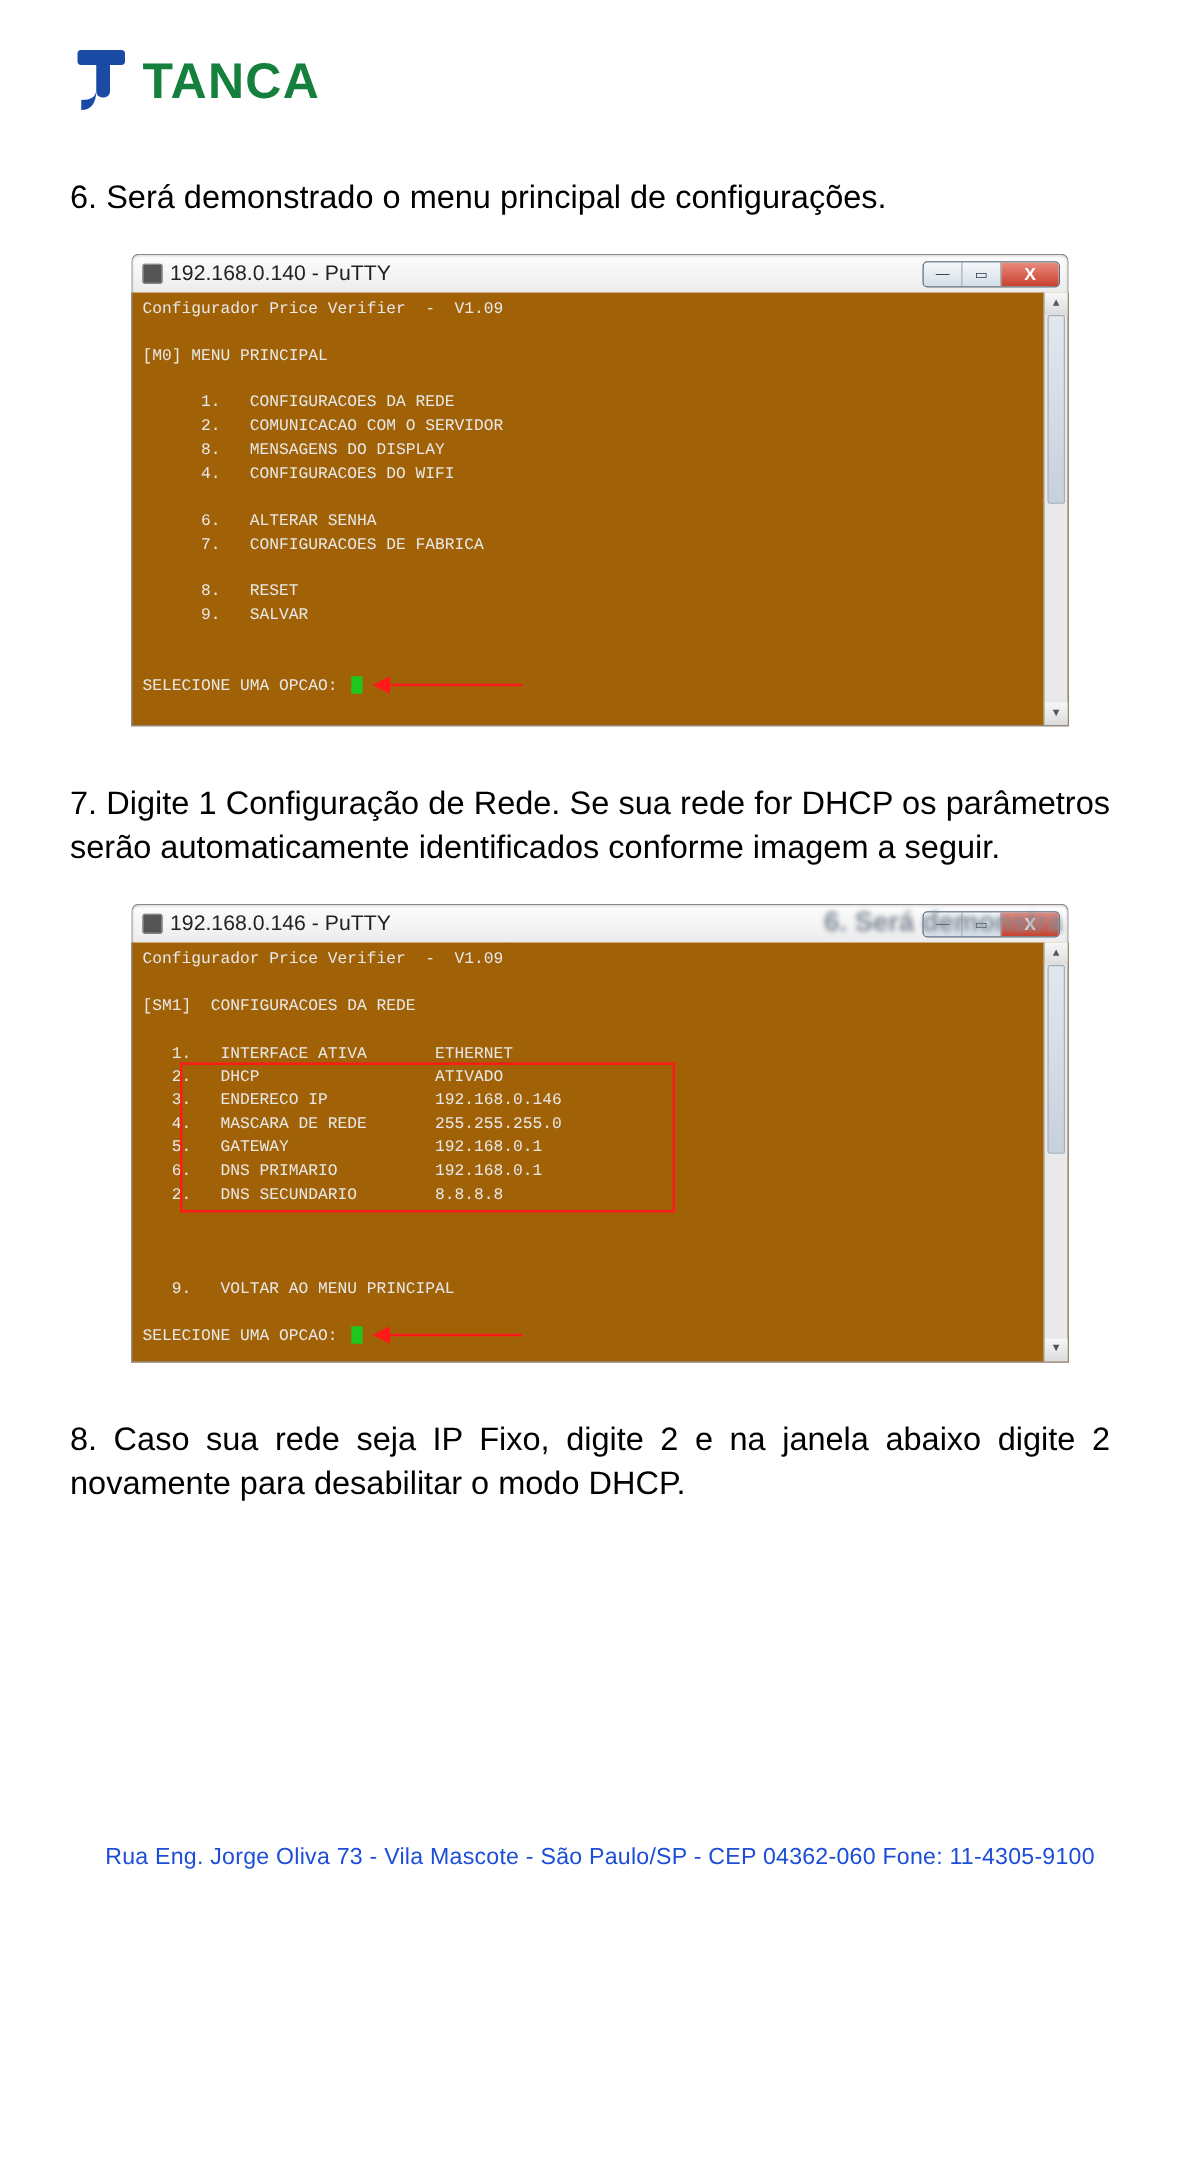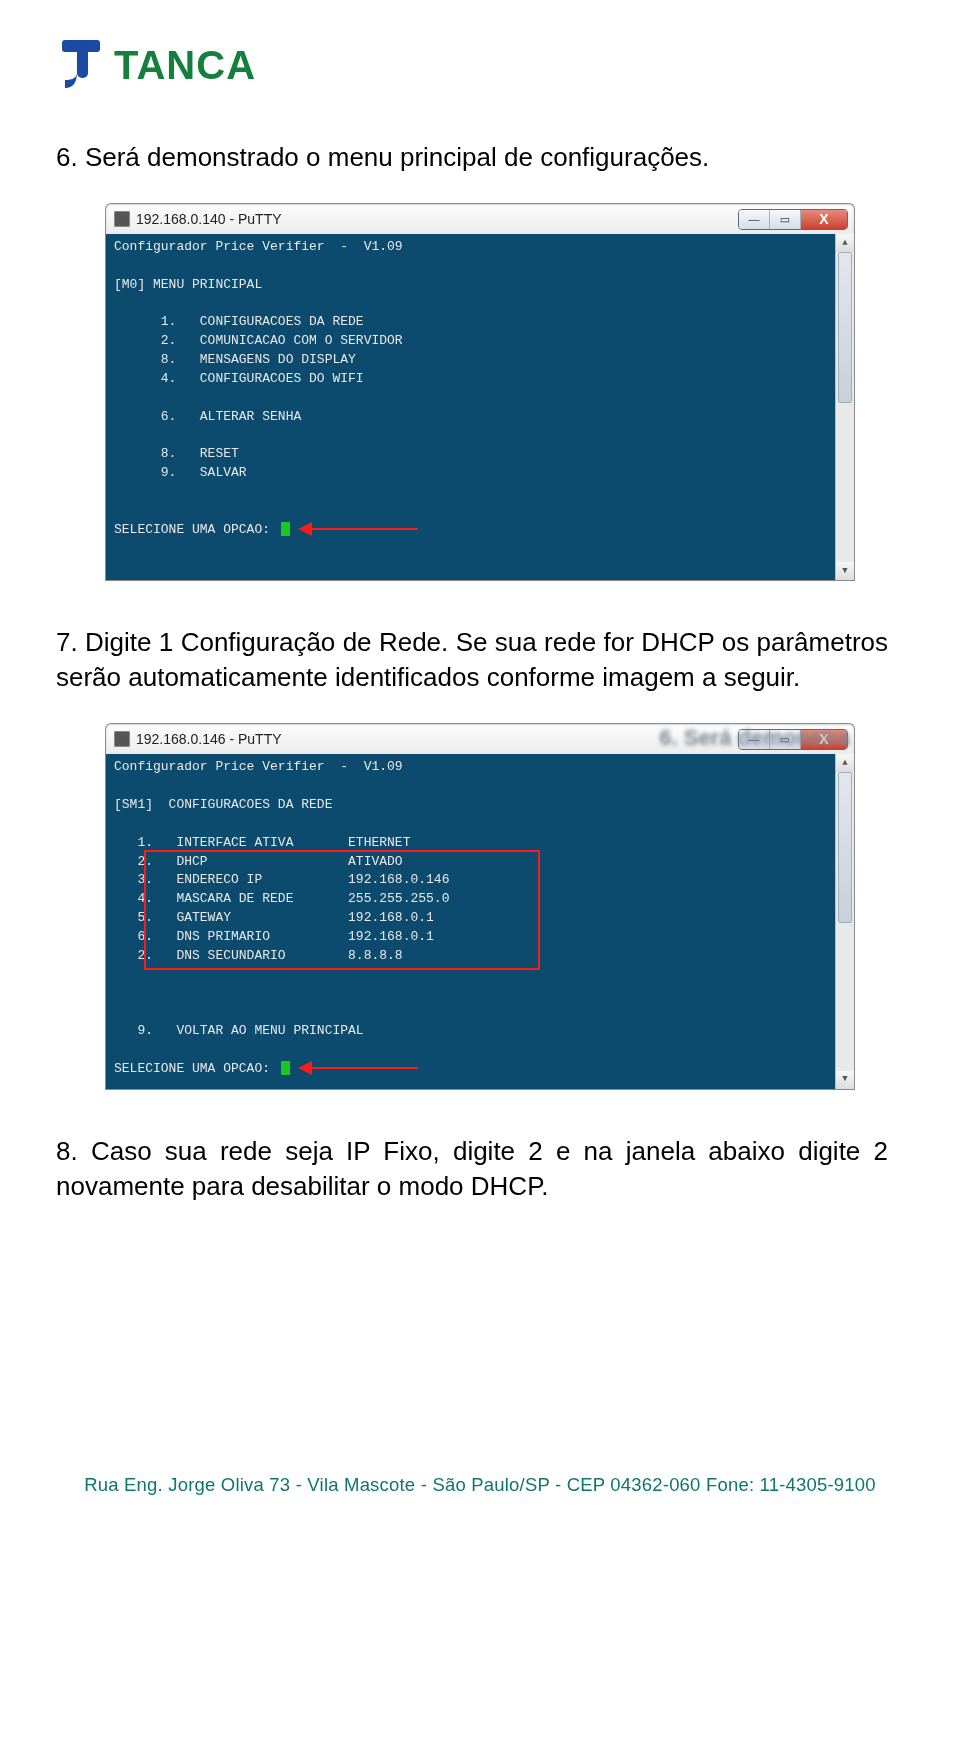--- a/index.html
+++ b/index.html
@@ -5,38 +5,38 @@
   body{margin:0;padding:0;background:#fff;font-family:Arial,Helvetica,sans-serif;width:960px;color:#000}
   .page{width:960px;box-sizing:border-box;padding:34px 56px 18px 56px}
   .logo{display:flex;align-items:center;gap:8px;margin-bottom:44px}
   .logo-mark{width:50px;height:62px;position:relative}
   .logo-mark svg{width:100%;height:100%}
   .logo-text{font-size:40px;font-weight:900;color:#15803d;letter-spacing:1px;font-family:Arial,Helvetica,sans-serif}
   .para{font-size:26px;line-height:1.35;margin:0 16px 28px 0;text-align:justify}
   .terminal{width:750px;margin:0 auto 44px auto;position:relative}
   .win-chrome{background:linear-gradient(#fdfdfd,#ececec);border:1px solid #8a8a8a;border-bottom:none;height:30px;border-top-left-radius:6px;border-top-right-radius:6px;display:flex;align-items:center;padding:0 6px 0 8px;box-shadow:0 1px 2px rgba(0,0,0,.15) inset}
   .win-chrome .ico{width:16px;height:16px;background:#555;border-radius:2px;margin-right:6px;display:inline-block;box-shadow:inset 0 0 0 1px #888}
-  .win-chrome .title{font-size:14px;color:#222;flex:1}
+  .win-chrome .title{font-size:17px;color:#222;flex:1}
   .win-btns{display:flex;gap:0;margin-left:auto;border:1px solid #5a6b7a;border-radius:4px;overflow:hidden}
   .win-btn{width:30px;height:19px;background:linear-gradient(#f5f8fb,#d5dee7);display:flex;align-items:center;justify-content:center;font-family:Arial;font-size:11px;color:#2b3b4a;border-left:1px solid #9fb0be}
   .win-btn:first-child{border-left:none}
   .win-btn.close{background:linear-gradient(#e98a7d,#c9402e);color:#fff;font-size:14px;font-weight:bold;width:46px}
-  .term-body{background:#0c4a6e;border:1px solid #8a8a8a;border-top:none;padding:4px 14px 10px 8px;position:relative;min-height:324px;font-family:"Consolas","Courier New",monospace;font-size:13px;color:#e8e8e8;line-height:1.45}
+  .term-body{background:#a16207;border:1px solid #8a8a8a;border-top:none;padding:4px 14px 10px 8px;position:relative;min-height:324px;font-family:"Consolas","Courier New",monospace;font-size:13px;color:#e8e8e8;line-height:1.45}
   .term-scroll{position:absolute;right:0;top:0;bottom:0;width:18px;background:#e9e9e9;border-left:1px solid #bdbdbd}
   .term-scroll .up,.term-scroll .down{height:18px;background:linear-gradient(#f7f7f7,#dcdcdc);display:flex;align-items:center;justify-content:center;font-size:9px;color:#555}
   .term-scroll .track{position:absolute;top:18px;bottom:18px;left:0;right:0}
   .term-scroll .thumb{position:absolute;left:2px;right:2px;background:linear-gradient(#e2e7ed,#c7d1da);border:1px solid #9fb0be;border-radius:2px}
   .term-inner{position:relative;padding-right:14px}
   .term-line{white-space:pre}
   .cursor{display:inline-block;width:9px;height:14px;background:#1ec71e;vertical-align:middle;margin-left:3px}
   .red-arrow{display:inline-block;vertical-align:middle;margin-left:8px;width:120px;height:8px;position:relative}
   .red-arrow::before{content:"";position:absolute;left:14px;right:0;top:3px;height:2px;background:#ff1a1a}
   .red-arrow::after{content:"";position:absolute;left:0;top:-3px;border-right:14px solid #ff1a1a;border-top:7px solid transparent;border-bottom:7px solid transparent}
   .red-box{position:absolute;border:2px solid #ff1a1a}
-  .footer{text-align:center;font-size:18.5px;color:#0f766e;margin-top:270px;letter-spacing:.2px}
+  .footer{text-align:center;font-size:18.5px;color:#1d4ed8;margin-top:270px;letter-spacing:.2px}
   .bg-blur{position:absolute;top:0;right:-1px;height:30px;display:flex;align-items:center;font-size:22px;color:#7e8895;filter:blur(2px);pointer-events:none;padding-right:6px;font-weight:600}
 </style>
 </head>
 <body>
 
 <div class="page">
 
   <div class="logo">
     <div class="logo-mark">
       <svg viewBox="0 0 50 62">
@@ -66,20 +66,21 @@
         <div class="term-line">&nbsp;</div>
         <div class="term-line">[M0] MENU PRINCIPAL</div>
         <div class="term-line">&nbsp;</div>
         <div id="win1-items">
             <div class="term-line">      1.   CONFIGURACOES DA REDE</div>
             <div class="term-line">      2.   COMUNICACAO COM O SERVIDOR</div>
             <div class="term-line">      8.   MENSAGENS DO DISPLAY</div>
             <div class="term-line">      4.   CONFIGURACOES DO WIFI</div>
             <div class="term-line">&nbsp;</div>
             <div class="term-line">      6.   ALTERAR SENHA</div>
+            <div class="term-line">      7.   CONFIGURACOES DE FABRICA</div>
             <div class="term-line">&nbsp;</div>
             <div class="term-line">      8.   RESET</div>
             <div class="term-line">      9.   SALVAR</div>
           </div>
         <div class="term-line">&nbsp;</div>
         <div class="term-line">&nbsp;</div>
         <div class="term-line"><span>SELECIONE UMA OPCAO: </span><span class="cursor"></span><span class="red-arrow"></span></div>
       </div>
       <div class="term-scroll">
         <div class="up">▲</div>

